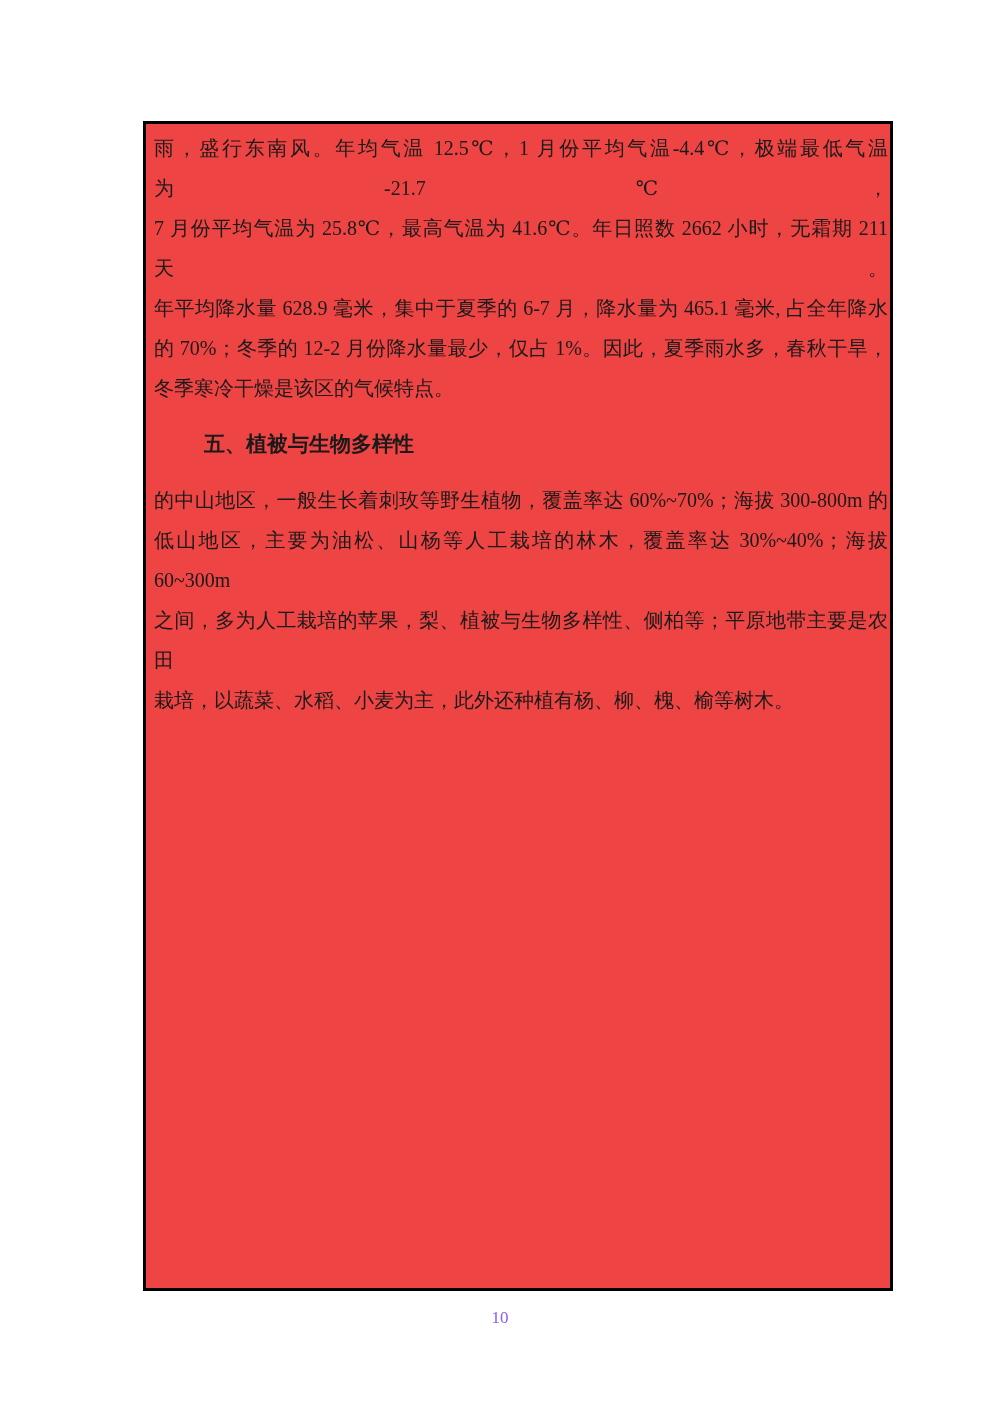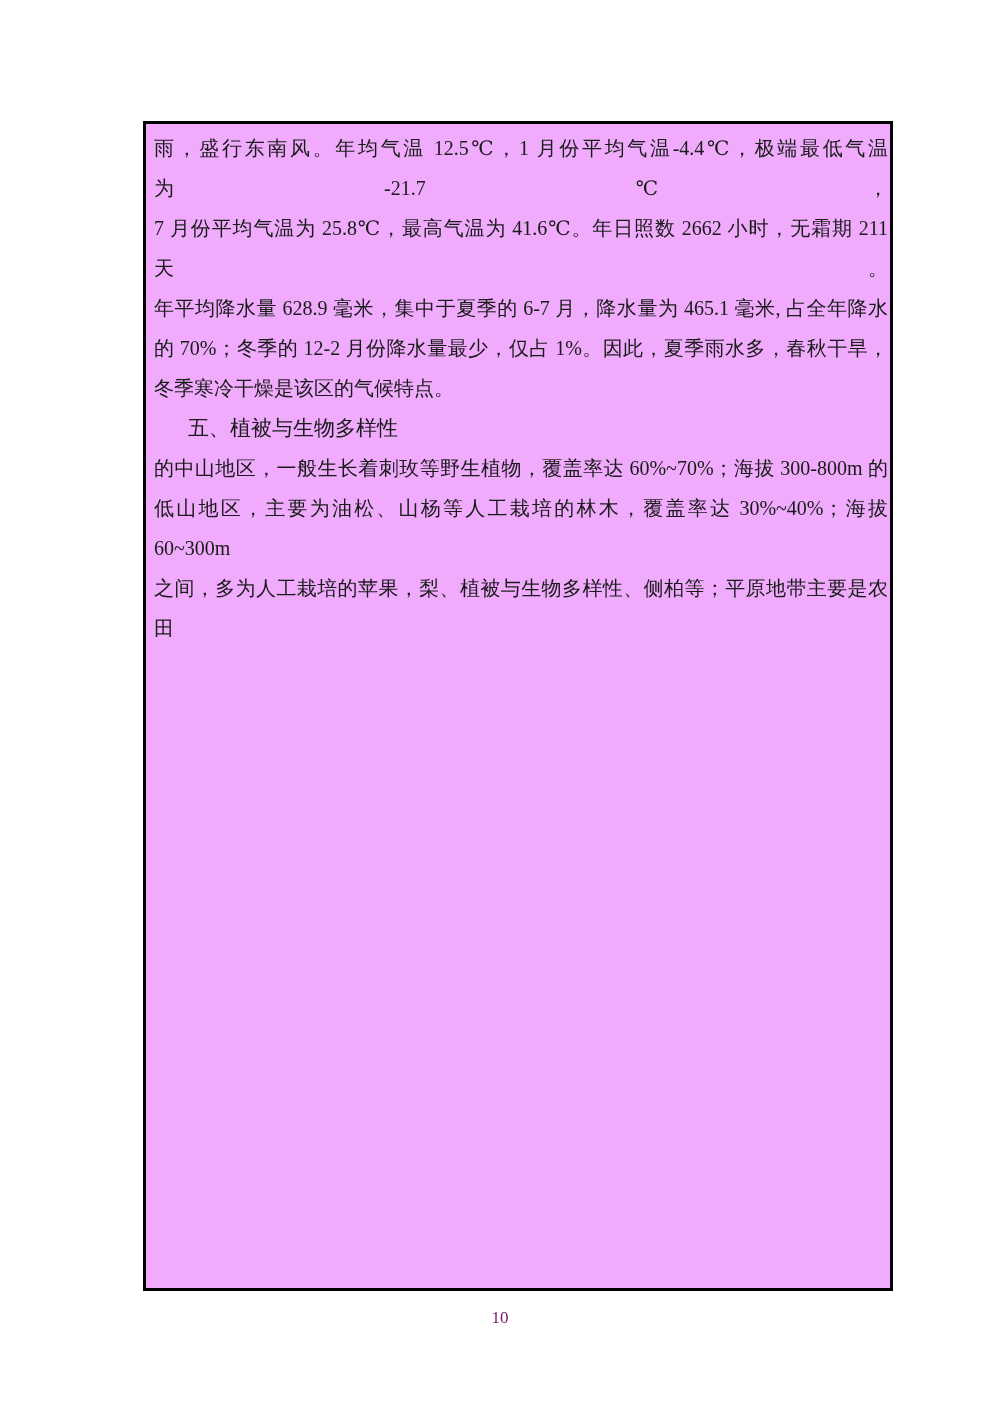--- a/index.html
+++ b/index.html
@@ -16,70 +16,71 @@
   }
   .content-box {
     position: absolute;
     left: 143px;
     top: 121px;
     width: 750px;
     height: 1170px;
     box-sizing: border-box;
     border: 3px solid #000000;
     padding: 4px 2px 0 8px;
-    background: #f0abfc;
+    background: #ef4444;
   }
   .line {
     font-size: 20px;
     line-height: 40px;
     margin: 0;
     text-align: justify;
     text-align-last: justify;
     text-justify: inter-character;
   }
   .line.last {
     text-align-last: left;
   }
   .section-heading {
     font-size: 21px;
-    font-weight: normal;
+    font-weight: bold;
     line-height: 40px;
-    margin: 0;
+    margin: 16px;
     text-indent: 34px;
     text-align: left;
     text-align-last: left;
   }
   .para-first-indent {
     text-indent: 42px;
   }
   .page-number {
     position: absolute;
     left: 0;
     top: 1303px;
     width: 100%;
     text-align: center;
     font-size: 17px;
     line-height: 30px;
-    color: #701a75;
+    color: #8b5cf6;
   }
 </style>
 </head>
 <body>
 
 <div class="content-box">
   <div>
     <p class="line">雨，盛行东南风。年均气温 12.5℃，1 月份平均气温-4.4℃，极端最低气温为-21.7℃，</p>
     <p class="line">7 月份平均气温为 25.8℃，最高气温为 41.6℃。年日照数 2662 小时，无霜期 211 天。</p>
     <p class="line">年平均降水量 628.9 毫米，集中于夏季的 6-7 月，降水量为 465.1 毫米, 占全年降水</p>
     <p class="line">的 70%；冬季的 12-2 月份降水量最少，仅占 1%。因此，夏季雨水多，春秋干旱，</p>
     <p class="line last">冬季寒冷干燥是该区的气候特点。</p>
   </div>
 
   <h3 class="section-heading">五、植被与生物多样性</h3>
 
   <div>
     <p class="line">的中山地区，一般生长着刺玫等野生植物，覆盖率达 60%~70%；海拔 300-800m 的</p>
     <p class="line">低山地区，主要为油松、山杨等人工栽培的林木，覆盖率达 30%~40%；海拔 60~300m</p>
     <p class="line">之间，多为人工栽培的苹果，梨、植被与生物多样性、侧柏等；平原地带主要是农田</p>
+    <p class="line last">栽培，以蔬菜、水稻、小麦为主，此外还种植有杨、柳、槐、榆等树木。</p>
   </div>
 </div>
 
 <div class="page-number">10</div>
 
 </body></html>

